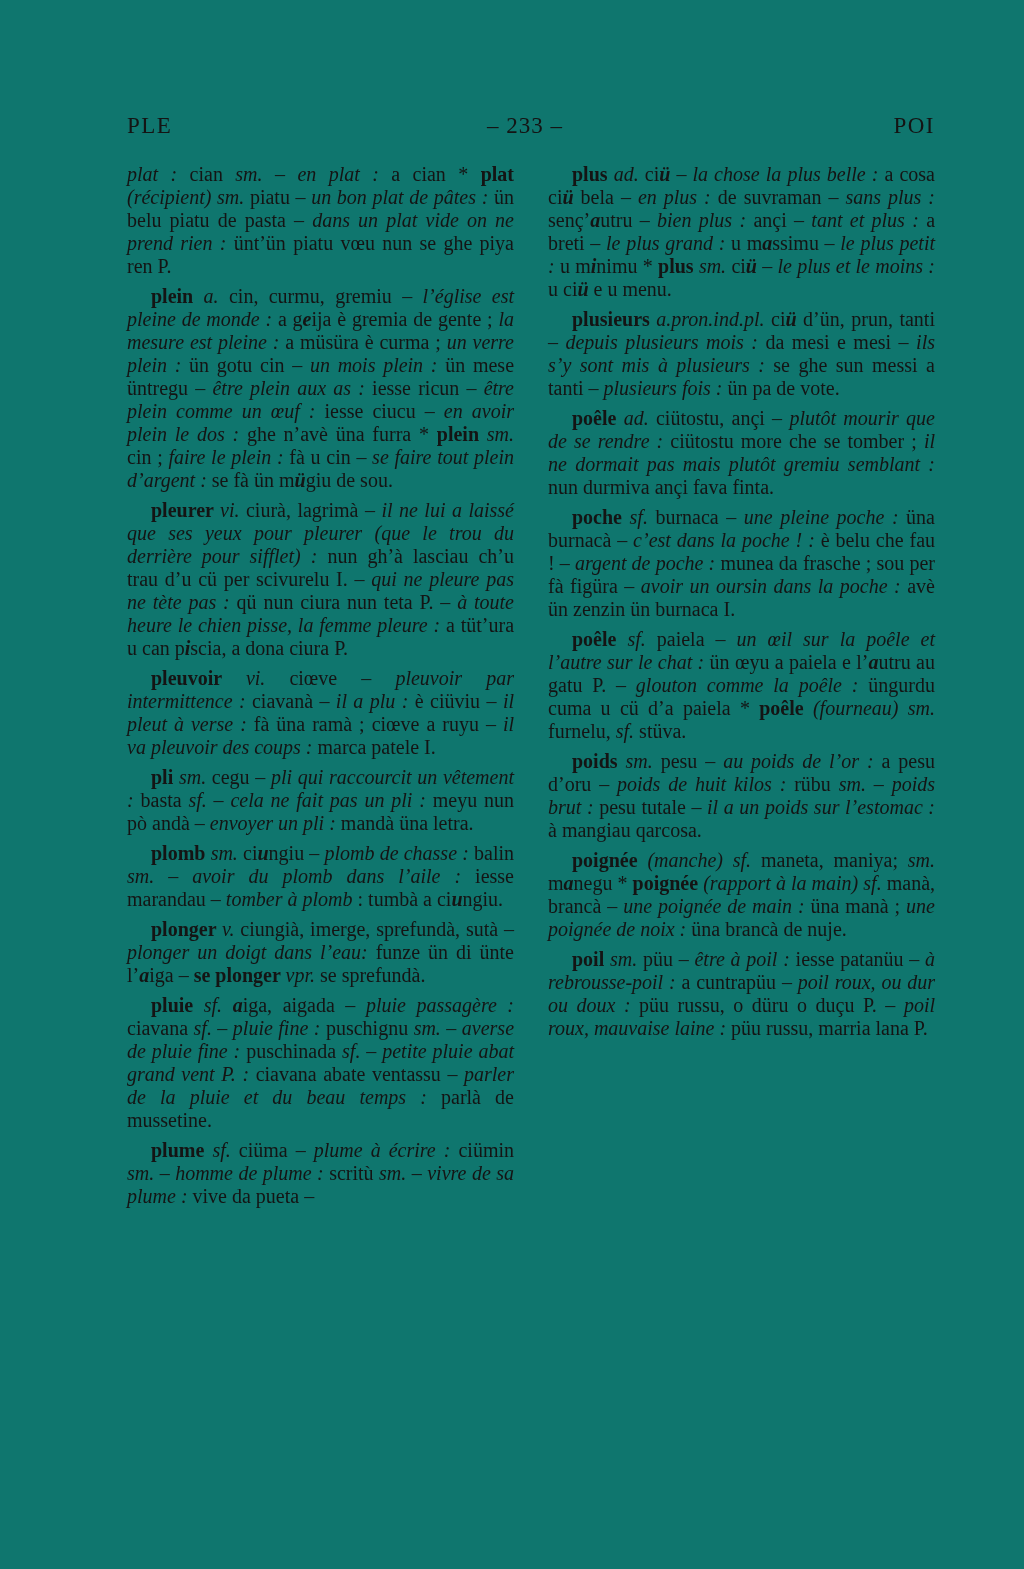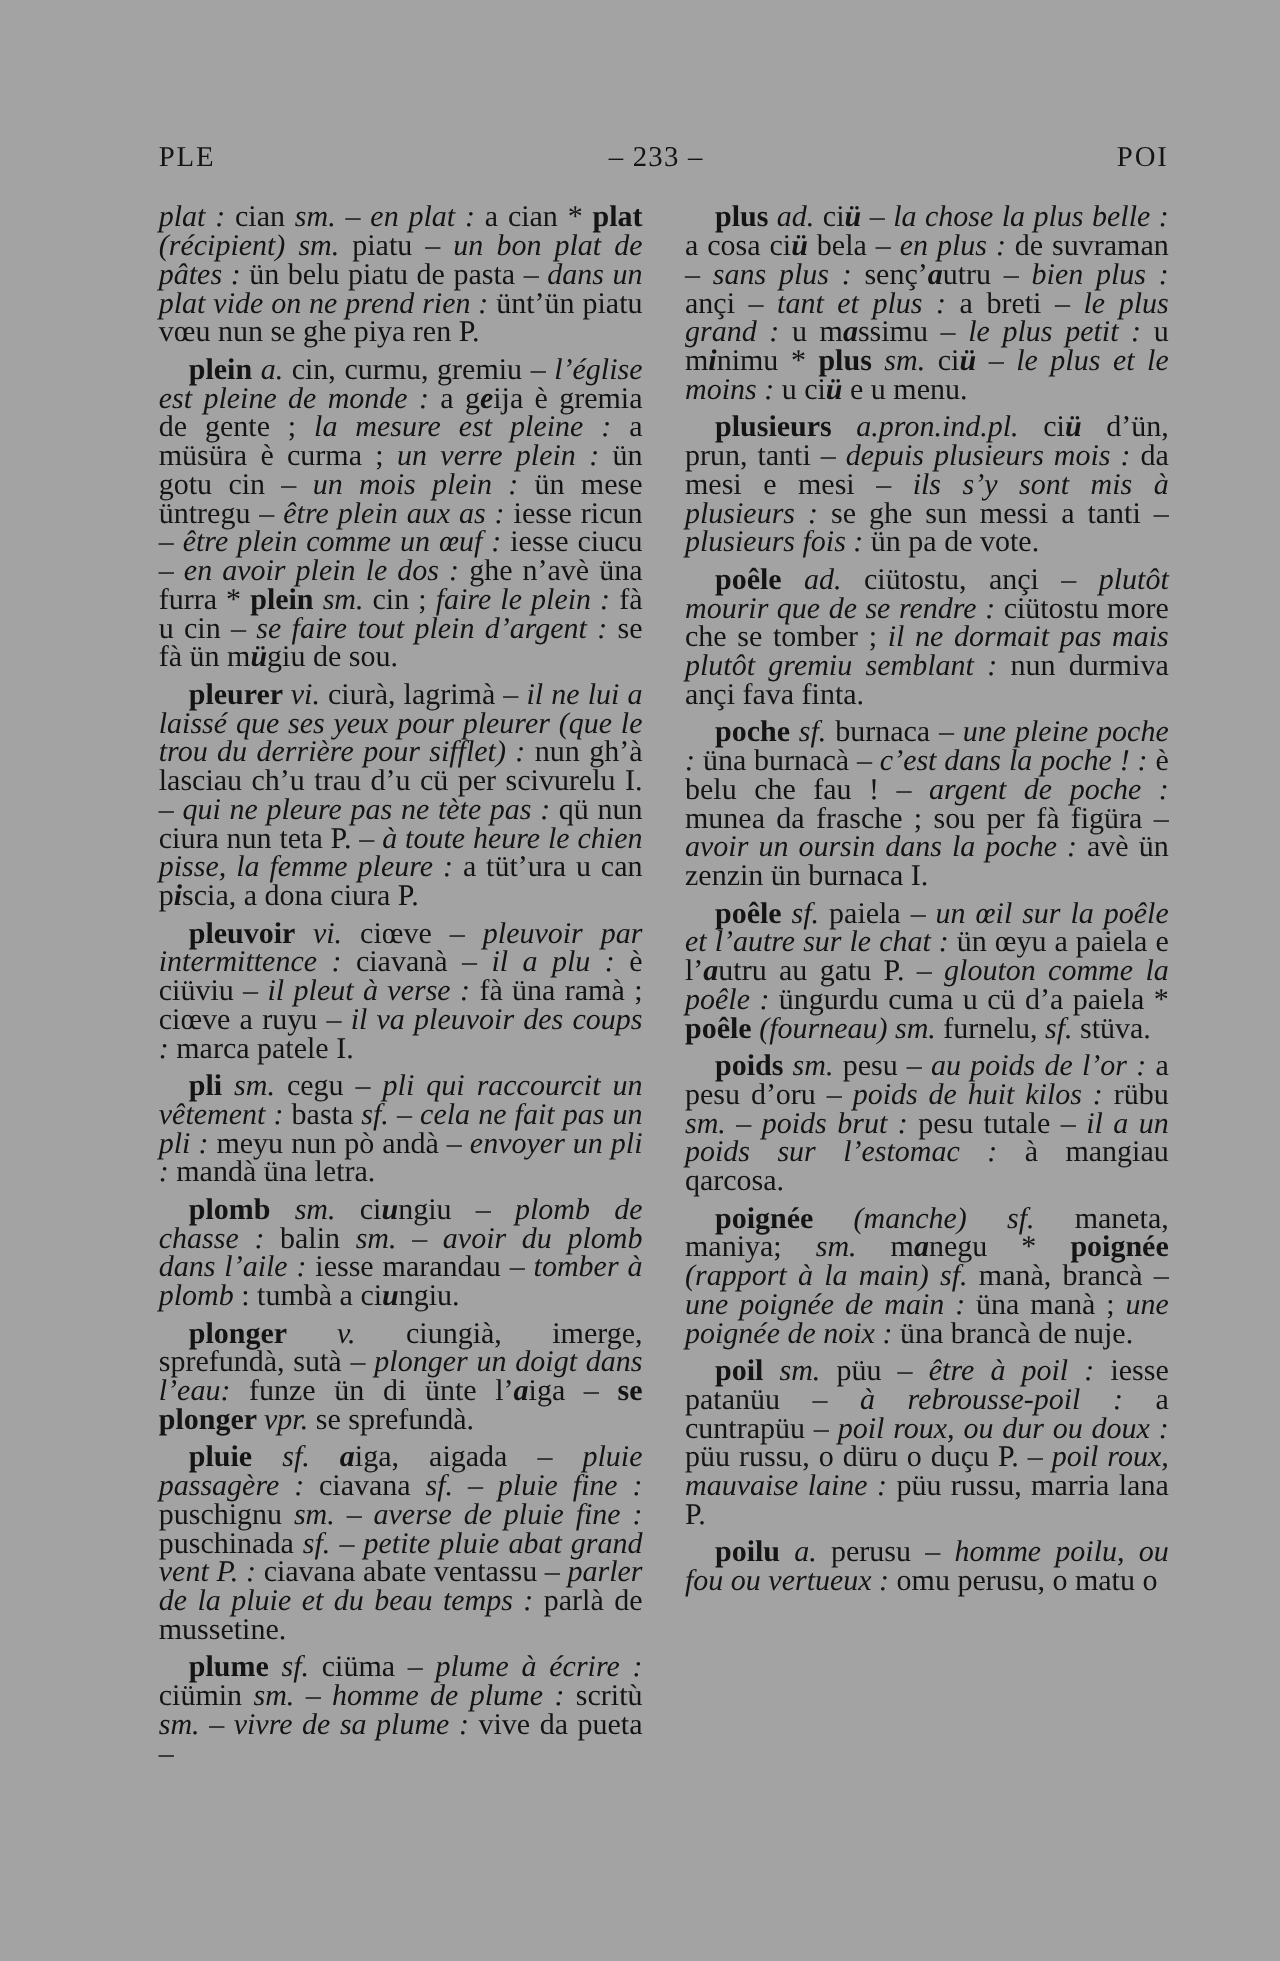--- a/index.html
+++ b/index.html
@@ -8,21 +8,21 @@
     height: 1569px;
     background: #fdfdfb;
     font-family: "Liberation Serif", serif;
     color: #141414;
     overflow: hidden;
   }
   .page {
     position: relative;
     width: 1024px;
     height: 1569px;
-    background: #a3a3a3;
+    background: #0f766e;
   }
   .header {
     position: absolute;
     top: 113px;
     left: 127px;
     width: 808px;
     display: flex;
     justify-content: space-between;
     align-items: baseline;
     font-size: 23px;
@@ -33,21 +33,21 @@
   .columns {
     position: absolute;
     top: 163px;
     left: 127px;
     width: 808px;
     display: flex;
     justify-content: space-between;
   }
   .col {
     width: 387px;
-    font-size: 24px;
+    font-size: 20px;
     line-height: 23px;
     text-align: justify;
     hyphens: none;
   }
   .entry { margin: 0 0 7px 0; text-indent: 24px; }
   .entry.noindent { text-indent: 0; }
   .s-b { font-weight: 700; }
   .s-i { font-style: italic; }
   .s-r { font-style: normal; }
   .s-e { font-style: italic; font-weight: 700; }
@@ -75,16 +75,15 @@
       </div>
     <div class="col" id="col-right">
         <p class="entry"><span class="s-b">plus </span><span class="s-i">ad.</span><span class="s-r"> ci</span><span class="s-e">ü</span><span class="s-r"> – </span><span class="s-i">la chose la plus belle : </span><span class="s-r">a cosa ci</span><span class="s-e">ü</span><span class="s-r"> bela – </span><span class="s-i">en plus : </span><span class="s-r">de suvraman – </span><span class="s-i">sans plus : </span><span class="s-r">senç’</span><span class="s-e">a</span><span class="s-r">utru – </span><span class="s-i">bien plus : </span><span class="s-r">ançi – </span><span class="s-i">tant et plus : </span><span class="s-r">a breti – </span><span class="s-i">le plus grand : </span><span class="s-r">u m</span><span class="s-e">a</span><span class="s-r">ssimu – </span><span class="s-i">le plus petit : </span><span class="s-r">u m</span><span class="s-e">i</span><span class="s-r">nimu * </span><span class="s-b">plus </span><span class="s-i">sm.</span><span class="s-r"> ci</span><span class="s-e">ü</span><span class="s-r"> – </span><span class="s-i">le plus et le moins : </span><span class="s-r">u ci</span><span class="s-e">ü</span><span class="s-r"> e u menu.</span></p>
         <p class="entry"><span class="s-b">plusieurs </span><span class="s-i">a.pron.ind.pl.</span><span class="s-r"> ci</span><span class="s-e">ü</span><span class="s-r"> d’ün, prun, tanti – </span><span class="s-i">depuis plusieurs mois : </span><span class="s-r">da mesi e mesi – </span><span class="s-i">ils s’y sont mis à plusieurs : </span><span class="s-r">se ghe sun messi a tanti – </span><span class="s-i">plusieurs fois : </span><span class="s-r">ün pa de vote.</span></p>
         <p class="entry"><span class="s-b">poêle </span><span class="s-i">ad.</span><span class="s-r"> ciütostu, ançi – </span><span class="s-i">plutôt mourir que de se rendre : </span><span class="s-r">ciütostu more che se tomber ; </span><span class="s-i">il ne dormait pas mais plutôt gremiu semblant : </span><span class="s-r">nun durmiva ançi fava finta.</span></p>
         <p class="entry"><span class="s-b">poche </span><span class="s-i">sf.</span><span class="s-r"> burnaca – </span><span class="s-i">une pleine poche : </span><span class="s-r">üna burnacà – </span><span class="s-i">c’est dans la poche ! : </span><span class="s-r">è belu che fau ! – </span><span class="s-i">argent de poche : </span><span class="s-r">munea da frasche ; sou per fà figüra – </span><span class="s-i">avoir un oursin dans la poche : </span><span class="s-r">avè ün zenzin ün burnaca I.</span></p>
         <p class="entry"><span class="s-b">poêle </span><span class="s-i">sf.</span><span class="s-r"> paiela – </span><span class="s-i">un œil sur la poêle et l’autre sur le chat : </span><span class="s-r">ün œyu a paiela e l’</span><span class="s-e">a</span><span class="s-r">utru au gatu P. – </span><span class="s-i">glouton comme la poêle : </span><span class="s-r">üngurdu cuma u cü d’a paiela * </span><span class="s-b">poêle </span><span class="s-i">(fourneau) sm.</span><span class="s-r"> furnelu, </span><span class="s-i">sf.</span><span class="s-r"> stüva.</span></p>
         <p class="entry"><span class="s-b">poids </span><span class="s-i">sm.</span><span class="s-r"> pesu – </span><span class="s-i">au poids de l’or : </span><span class="s-r">a pesu d’oru – </span><span class="s-i">poids de huit kilos : </span><span class="s-r">rübu </span><span class="s-i">sm.</span><span class="s-r"> – </span><span class="s-i">poids brut : </span><span class="s-r">pesu tutale – </span><span class="s-i">il a un poids sur l’estomac : </span><span class="s-r">à mangiau qarcosa.</span></p>
         <p class="entry"><span class="s-b">poignée </span><span class="s-i">(manche) sf.</span><span class="s-r"> maneta, maniya; </span><span class="s-i">sm.</span><span class="s-r"> m</span><span class="s-e">a</span><span class="s-r">negu * </span><span class="s-b">poignée </span><span class="s-i">(rapport à la main) sf.</span><span class="s-r"> manà, brancà – </span><span class="s-i">une poignée de main : </span><span class="s-r">üna manà ; </span><span class="s-i">une poignée de noix : </span><span class="s-r">üna brancà de nuje.</span></p>
         <p class="entry"><span class="s-b">poil </span><span class="s-i">sm.</span><span class="s-r"> püu – </span><span class="s-i">être à poil : </span><span class="s-r">iesse patanüu – </span><span class="s-i">à rebrousse-poil : </span><span class="s-r">a cuntrapüu – </span><span class="s-i">poil roux, ou dur ou doux : </span><span class="s-r">püu russu, o düru o duçu P. – </span><span class="s-i">poil roux, mauvaise laine : </span><span class="s-r">püu russu, marria lana P.</span></p>
-        <p class="entry"><span class="s-b">poilu </span><span class="s-i">a.</span><span class="s-r"> perusu – </span><span class="s-i">homme poilu, ou fou ou vertueux : </span><span class="s-r">omu perusu, o matu o</span></p>
       </div>
   </div>
 </div>
 
 </body></html>

